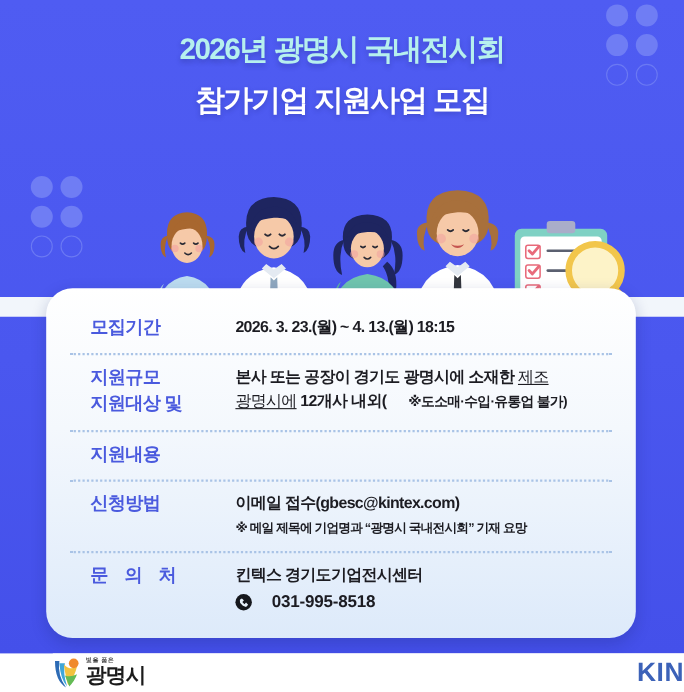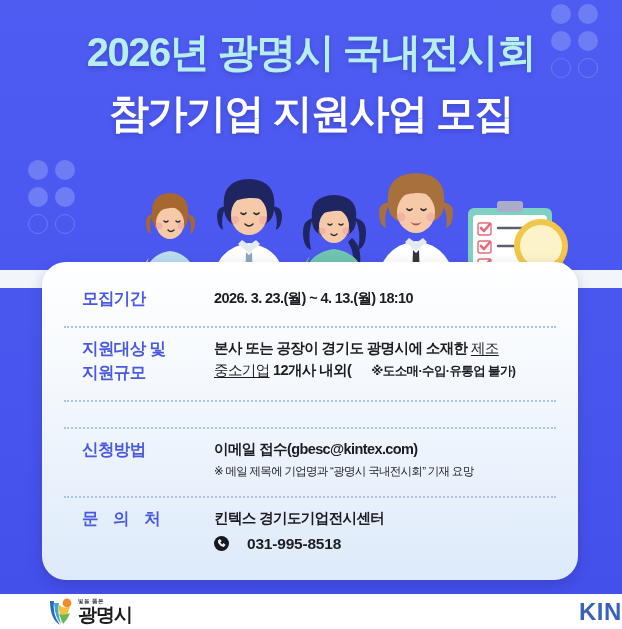--- a/index.html
+++ b/index.html
@@ -41,21 +41,21 @@
   .title-wrap {
     position: absolute;
     left: 0; top: 30px;
     width: 622px;
     text-align: center;
     line-height: 1.12;
     z-index: 6;
   }
   .title-line {
     font-weight: 800;
-    font-size: 40px;
+    font-size: 27px;
     letter-spacing: -1.5px;
     text-shadow: 0 2px 5px rgba(30,38,120,0.30);
   }
   .title-line-1 { color: #b6f0ee; }
   .title-line-2 { color: #ffffff; margin-top: 16px; }
 
   
   .illus {
     position: absolute;
     left: 0; top: 168px;
@@ -105,21 +105,21 @@
     line-height: 1.5;
     letter-spacing: -0.6px;
     font-weight: 600;
     padding-top: 1px;
   }
   .row-body .b { font-weight: 800; }
   .row-body .u { font-weight: 400; text-decoration: underline; text-underline-offset: 2px; }
   .row-body .note {
     display: block;
     font-size: 11.5px;
-    font-weight: 400;
+    font-weight: 700;
     margin-top: 3px;
     letter-spacing: -0.7px;
   }
   .row-body .small { font-size: 12.5px; font-weight: 700; padding-left: 20px; }
   .phone-line { display: flex; align-items: center; gap: 18px; margin-top: 2px; }
   .phone-icon {
     width: 15px; height: 15px;
     border-radius: 50%;
     background: #16181d;
     position: relative;
@@ -309,36 +309,37 @@
 
       <rect x="-20" y="102" width="662" height="24" rx="8" fill="#f2f6fb"></rect>
     </svg>
   </div>
 
   <div class="card">
 
     <div class="row">
       <div class="row-label">모집기간</div>
       <div class="row-body">
-        <span>2026. 3. 23.(월) ~ 4. 13.(월) 18:10</span>
+        <span>2026. 3. 23.(월) ~ 4. 13.(월) 18:15</span>
       </div>
     </div>
 
     <div class="row">
       <div class="row-label">
+        <div>지원규모</div>
         <div>지원대상 및</div>
-        <div>지원규모</div>
       </div>
       <div class="row-body">
         <span>본사 또는 공장이 경기도 광명시에 소재한 </span><span class="u">제조</span><br>
-        <span class="u">중소기업</span><span> 12개사 내외(</span><span class="small">※도소매·수입·유통업 불가)</span>
-      </div>
-    </div>
-
-    <div class="row">
+        <span class="u">광명시에</span><span> 12개사 내외(</span><span class="small">※도소매·수입·유통업 불가)</span>
+      </div>
+    </div>
+
+    <div class="row">
+      <div class="row-label">지원내용</div>
     </div>
 
     <div class="row">
       <div class="row-label">신청방법</div>
       <div class="row-body">
         <span class="b">이메일 접수(gbesc@kintex.com)</span>
         <span class="note">※ 메일 제목에 기업명과 “광명시 국내전시회” 기재 요망</span>
       </div>
     </div>
 

